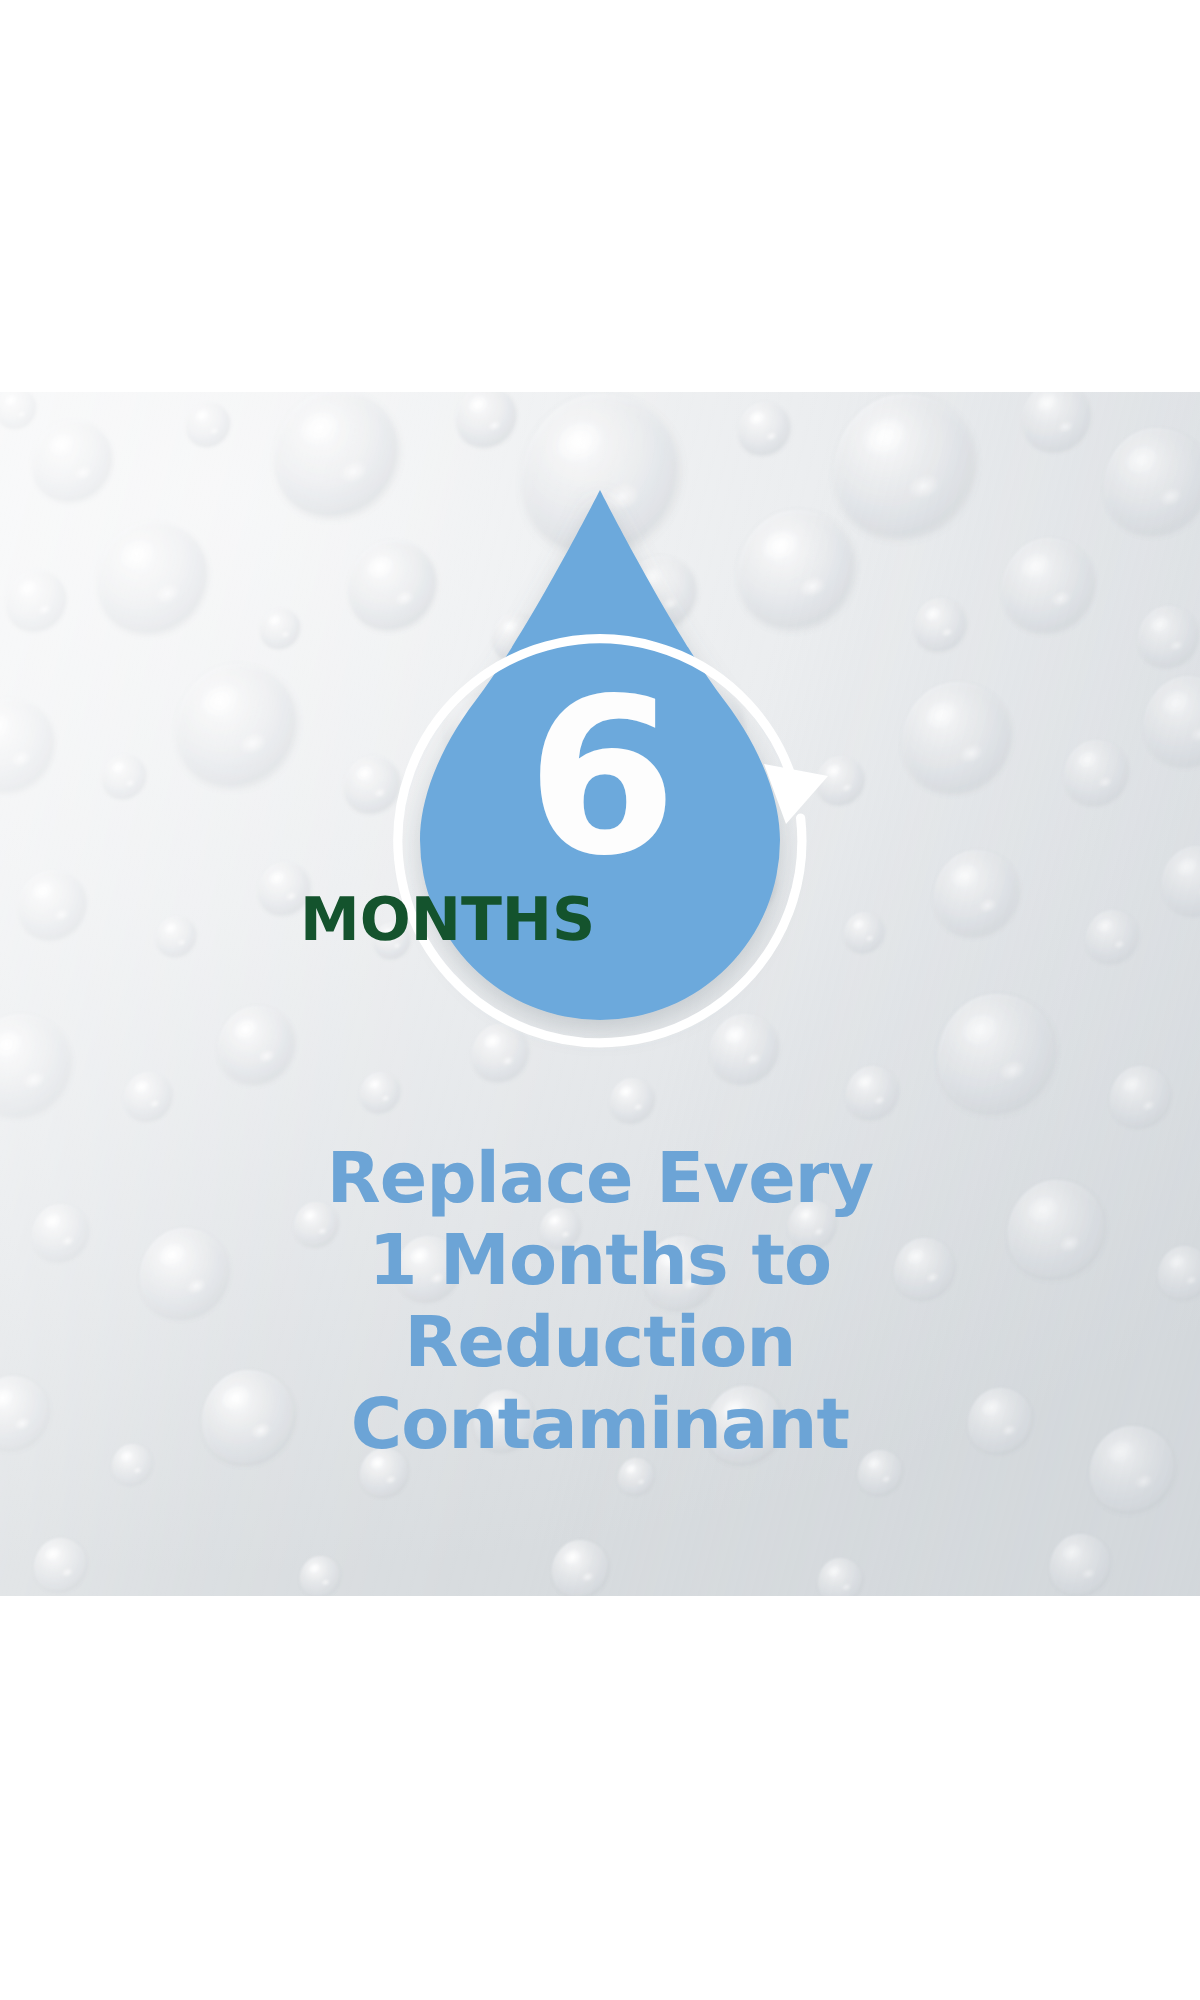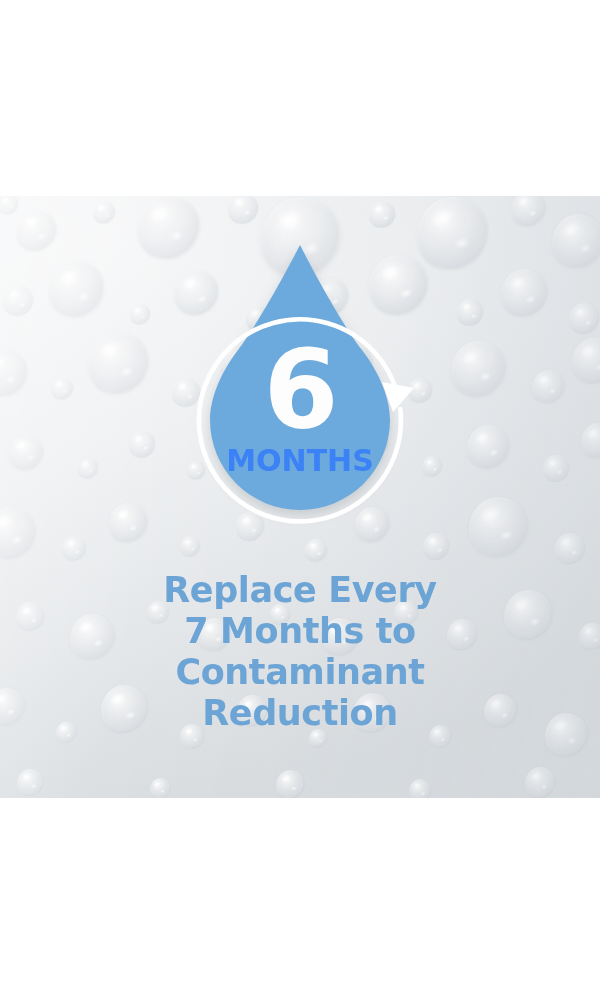--- a/index.html
+++ b/index.html
@@ -77,26 +77,25 @@
     font-weight: bold;
     line-height: 1;
     color: #fdfdfd;
     letter-spacing: -2px;
   }
   .badge-label {
     position: absolute;
     left: 0;
     top: 214px;
     width: 300px;
-    text-align: center;
     font-family: "DejaVu Sans", sans-serif;
     font-size: 30px;
     font-weight: bold;
     line-height: 1;
-    color: #3b82f6;
+    color: #14532d;
     letter-spacing: 0px;
   }
 
   
   .headline {
     position: absolute;
     left: 0;
     top: 570px;
     width: 600px;
     text-align: center;
@@ -256,18 +255,18 @@
         <path d="M232,150 L264,156 L243,180 Z" fill="#ffffff"></path>
       </g>
     </svg>
 
     <div class="badge-num">6</div>
     <div class="badge-label">MONTHS</div>
   </div>
 
   <div class="headline">
     <div class="line">Replace Every</div>
-    <div class="line">7 Months to</div>
+    <div class="line">1 Months to</div>
+    <div class="line">Reduction</div>
     <div class="line">Contaminant</div>
-    <div class="line">Reduction</div>
   </div>
 
 </div>
 
 </body></html>

